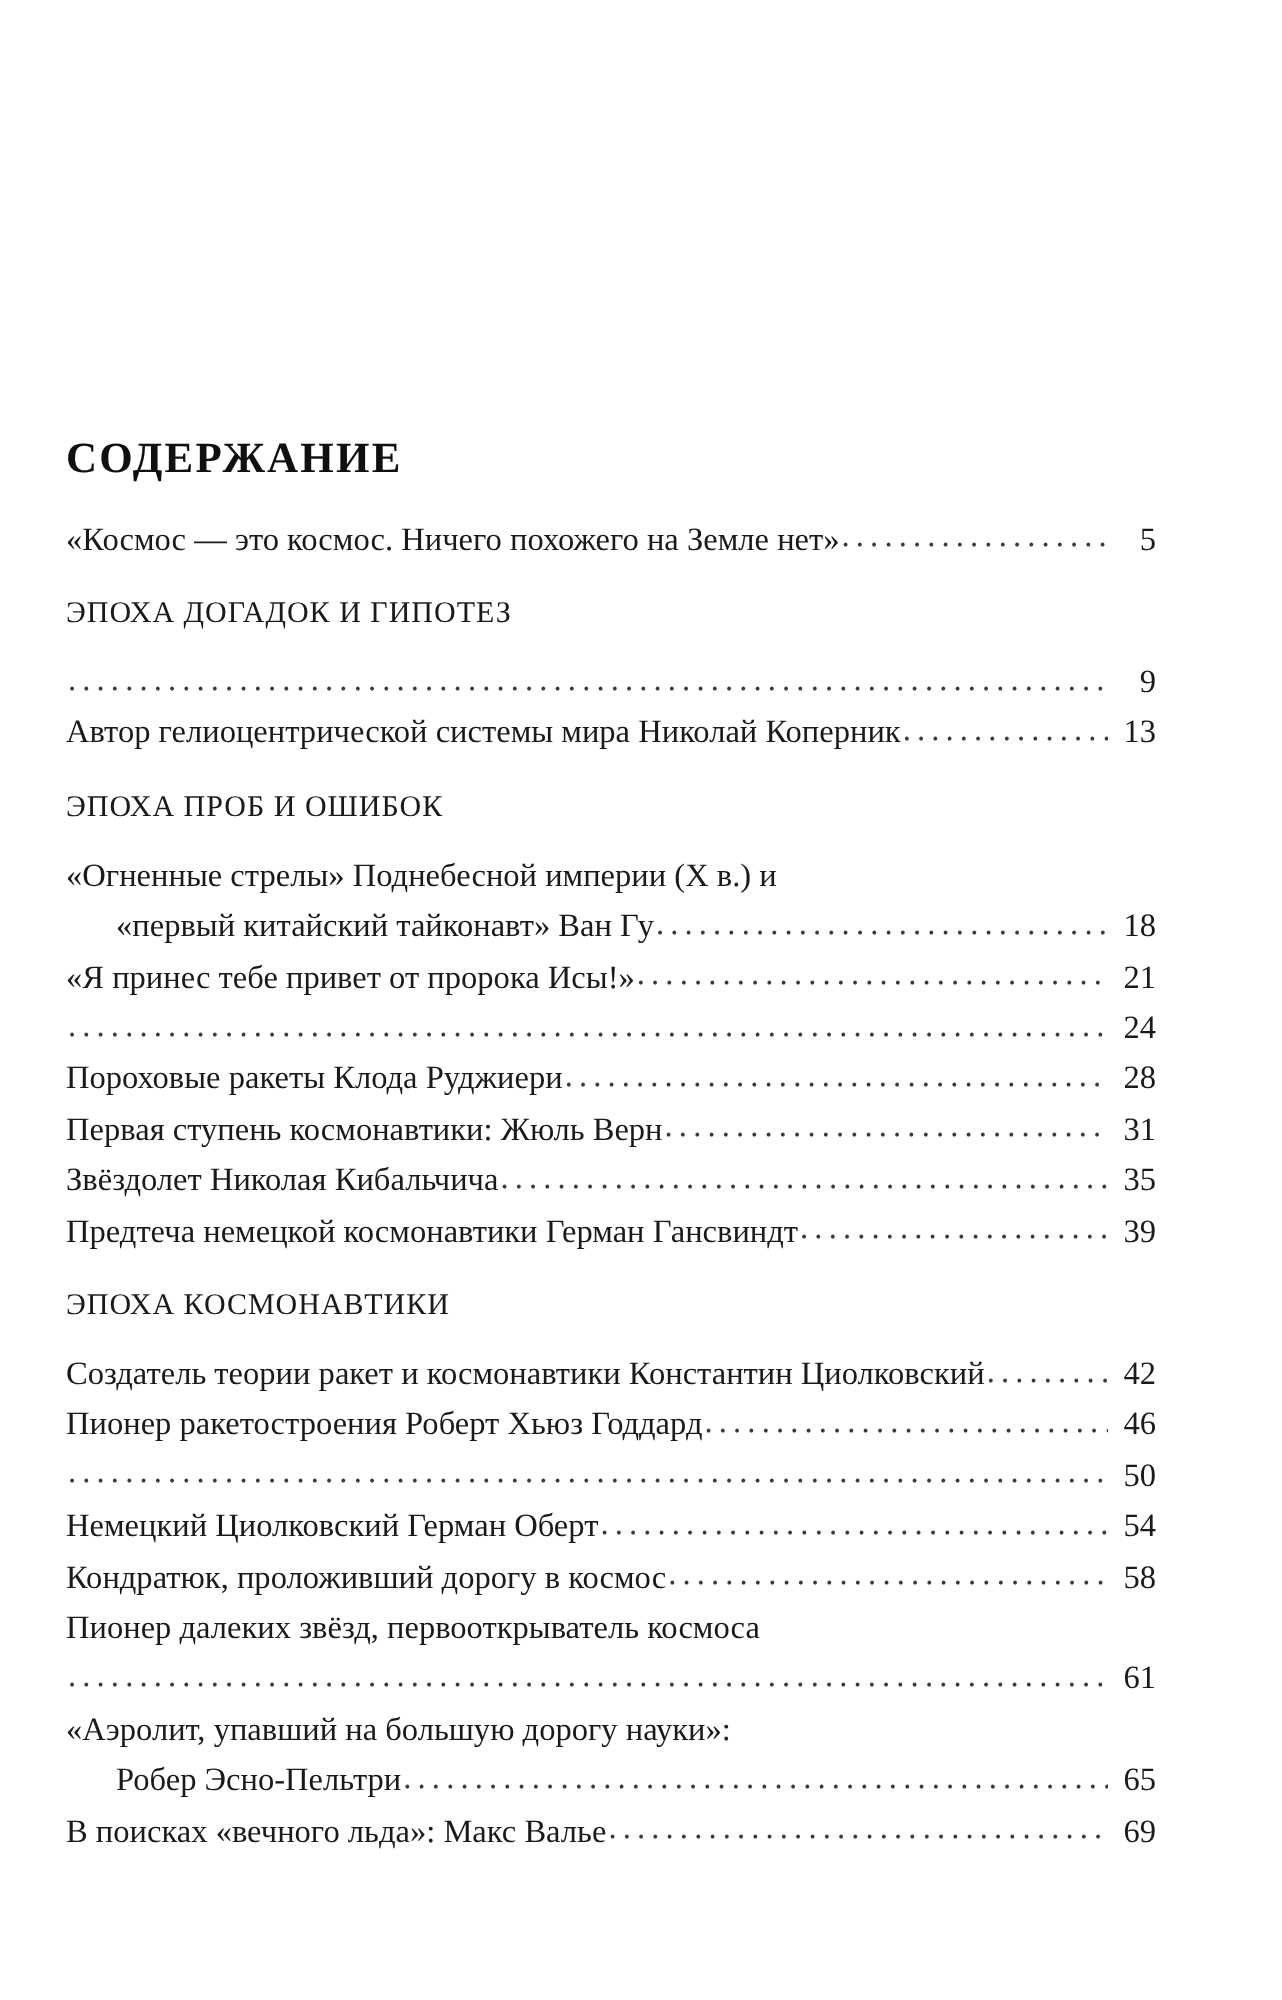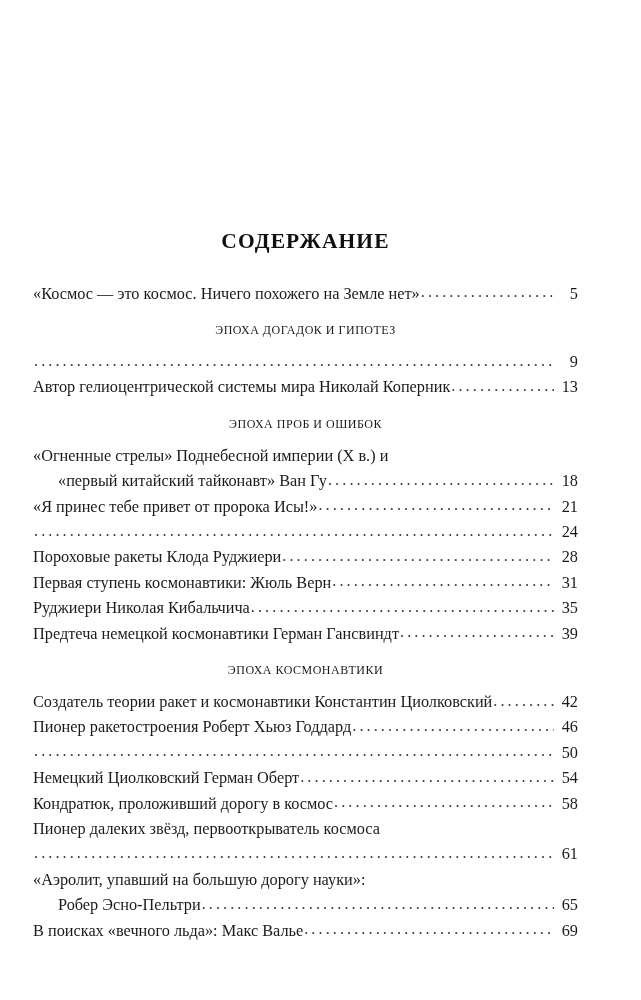--- a/index.html
+++ b/index.html
@@ -20,34 +20,34 @@
   .page {
     position: relative;
     width: 641px;
     height: 1000px;
     box-sizing: border-box;
     padding: 0 63px 0 33px;
   }
 
   
   .toc-title {
-    margin: 12px;
+    margin: 0;
     padding-top: 219px;
-    text-align: center;
+    text-align: left;
     font-size: 21.5px;
     font-weight: bold;
     letter-spacing: 1.1px;
     line-height: 1;
     color: #101010;
   }
 
   
   .section-heading {
-    text-align: center;
-    font-size: 12px;
+    text-align: left;
+    font-size: 15px;
     font-weight: normal;
     letter-spacing: 0.5px;
     line-height: 1;
     color: #1a1a1a;
     white-space: nowrap;
   }
 
   
   .entry {
     display: flex;
@@ -155,21 +155,21 @@
           <span class="entry-text">Пороховые ракеты Клода Руджиери </span>
           <span class="leader"></span>
           <span class="page-num">28</span>
         </div>
         <div class="entry">
           <span class="entry-text">Первая ступень космонавтики: Жюль Верн</span>
           <span class="leader"></span>
           <span class="page-num">31</span>
         </div>
         <div class="entry">
-          <span class="entry-text">Руджиери Николая Кибальчича</span>
+          <span class="entry-text">Звёздолет Николая Кибальчича</span>
           <span class="leader"></span>
           <span class="page-num">35</span>
         </div>
         <div class="entry">
           <span class="entry-text">Предтеча немецкой космонавтики Герман Гансвиндт </span>
           <span class="leader"></span>
           <span class="page-num">39</span>
         </div>
       </div>
       <div class="gap-before-heading"></div>

